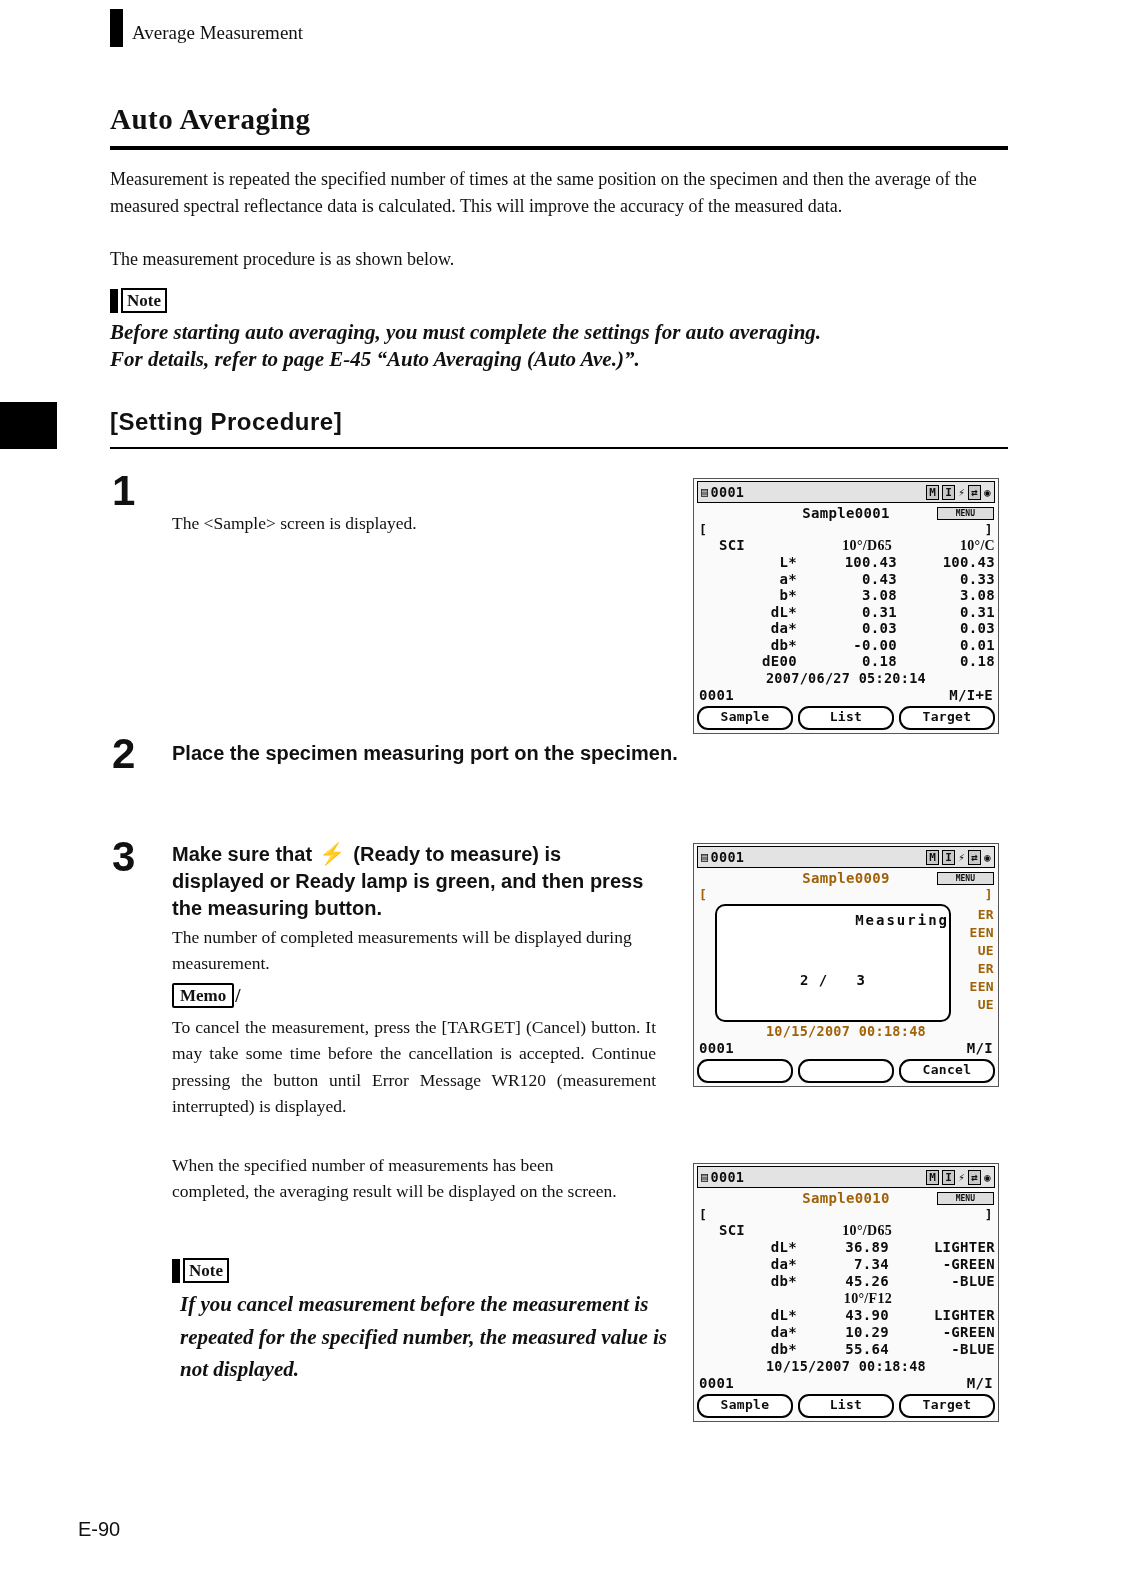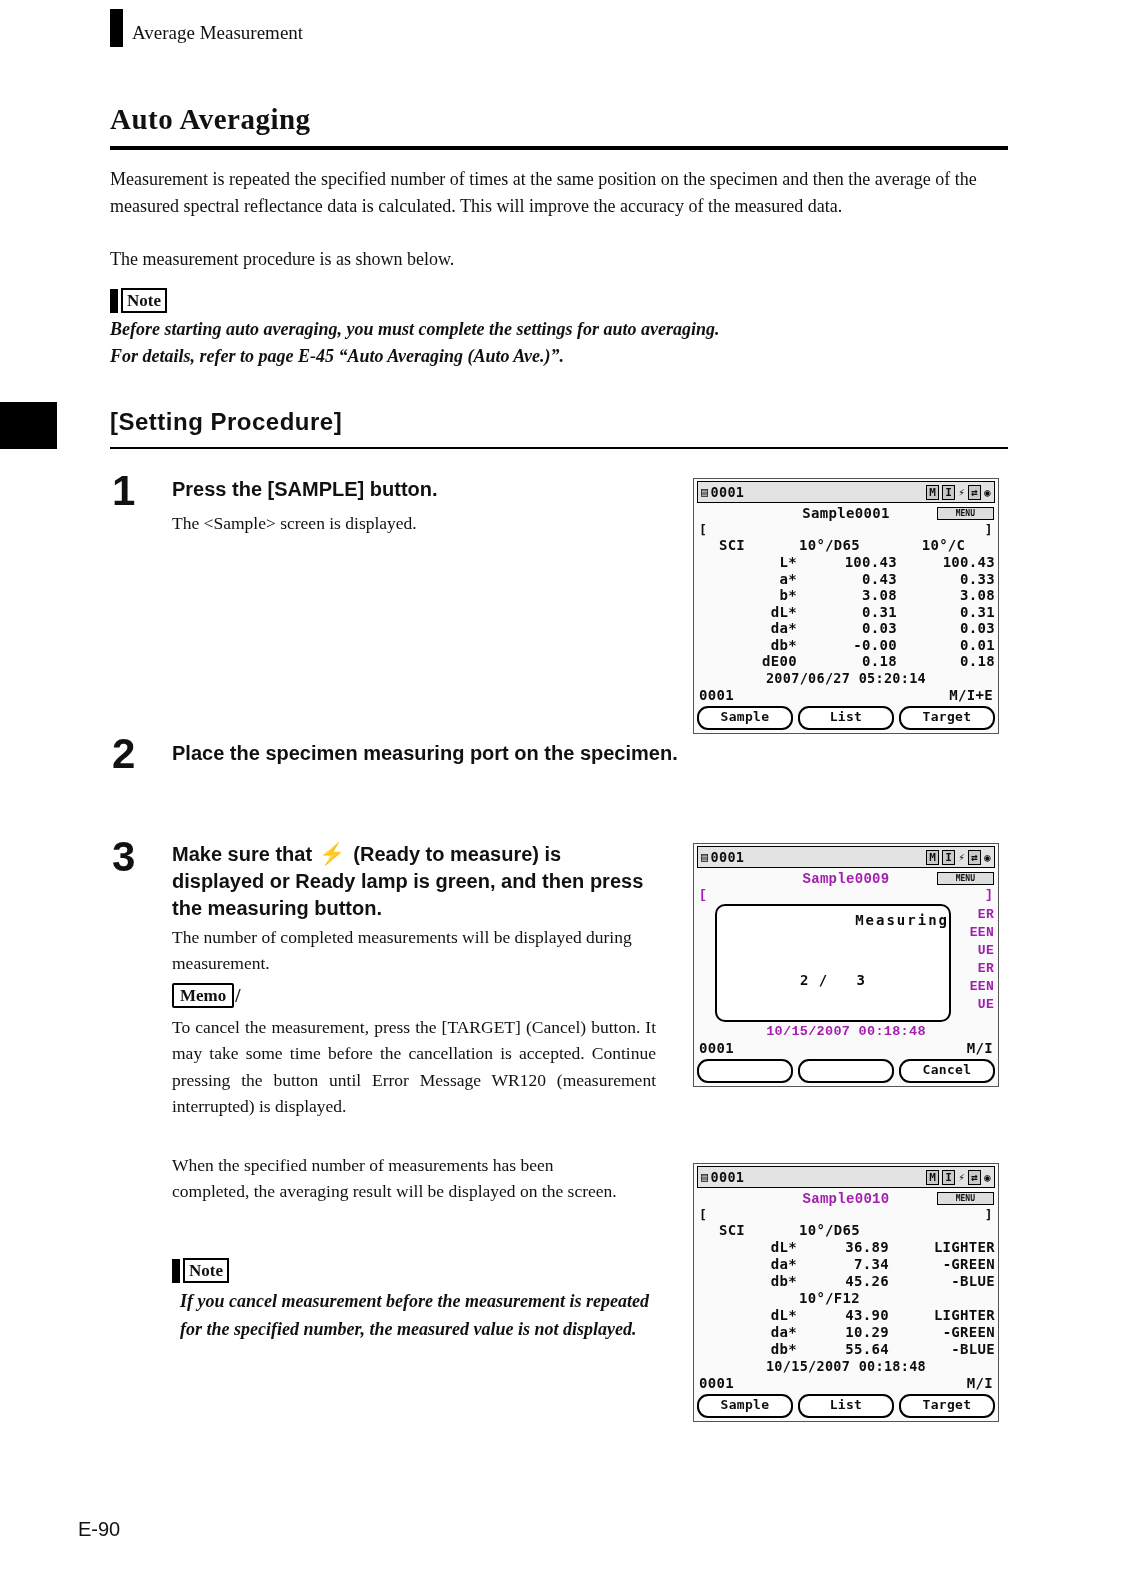--- a/index.html
+++ b/index.html
@@ -29,21 +29,21 @@
   .nb-bar { width: 8px; height: 24px; background: #000; margin-right: 3px; }
   .nb-label {
     border: 2px solid #000; font-weight: bold; font-size: 17px;
     padding: 0 4px; line-height: 21px; font-family: "Liberation Serif", serif;
   }
   .memo-label {
     border: 2px solid #000; border-radius: 2px; font-weight: bold; font-size: 17px;
     padding: 0 6px; line-height: 21px;
   }
   .memo-slash { font-weight: bold; font-size: 19px; margin-left: 1px; }
-  .note-italic { font-size: 18px; font-weight: bold; font-style: italic; line-height: 1.55; }
+  .note-italic { font-size: 21px; font-weight: bold; font-style: italic; line-height: 1.55; }
 
   
   .section-tab { background: #000; width: 57px; height: 47px; }
   .section-heading {
     font-family: "Liberation Sans", sans-serif;
     font-size: 24px; font-weight: bold; letter-spacing: 0.5px;
   }
   .section-rule { background: #000; height: 2px; }
 
   
@@ -81,34 +81,34 @@
   .icon-boxed { border: 1px solid #000; background: #c9c9c9; padding: 0 2px; }
   .lcd-titlerow { position: relative; text-align: center; height: 20px; line-height: 20px; font-size: 14px; }
   .lcd-menu {
     position: absolute; right: 1px; top: 4px;
     font-size: 8px; letter-spacing: 0; line-height: 11px;
     border: 1px solid #000; background: #ddd; padding: 0 18px;
   }
   .lcd-brackets { display: flex; justify-content: space-between; height: 14px; line-height: 13px; font-size: 13px; padding: 0 2px; }
   .lcd-cond { display: grid; grid-template-columns: 70px 125px 1fr; height: 17px; line-height: 17px; }
   .lcd-cond .c1 { text-align: center; }
-  .lcd-cond .c2, .lcd-cond .c3 { text-align: center; }
+  .lcd-cond .c2, .lcd-cond .c3 { text-align: right; font-family: Liberation Serif, serif; }
   .lcd-row { display: grid; grid-template-columns: 100px 100px 1fr; height: 16.5px; line-height: 16.5px; }
   .lcd-row span { text-align: right; }
   .lcd-row3 { display: grid; grid-template-columns: 100px 92px 1fr; height: 17px; line-height: 17px; }
   .lcd-row3 span { text-align: right; }
   .lcd-dt { text-align: center; height: 17px; line-height: 17px; font-size: 13.5px; }
   .lcd-idrow { display: flex; justify-content: space-between; height: 17px; line-height: 17px; padding: 0 2px; }
   .lcd-btns { display: flex; gap: 5px; padding: 2px 0 0 0; }
   .lcd-btn {
     flex: 1; border: 2px solid #000; border-radius: 11px;
     text-align: center; height: 20px; line-height: 18px;
     font-size: 13px; background: #fff;
   }
-  .dim { color: #a21caf; font-family: Liberation Mono, monospace; }
+  .dim { color: #a16207; }
   .lcd2-body { position: relative; height: 138px; }
   .lcd-dialog {
     position: absolute; left: 18px; top: 2px; width: 232px; height: 114px;
     background: #fff; border: 2.5px solid #000; border-radius: 10px;
     z-index: 2; text-align: center;
   }
   .dlg-title { margin-top: 6px; font-size: 14px; letter-spacing: 2px; text-align: right; }
   .dlg-progress { margin-top: 44px; font-size: 14px; white-space: pre; letter-spacing: 1px; }
   .lcd-fragments { position: absolute; right: 1px; top: 4px; text-align: right; z-index: 1; }
   .lcd-fragments div { height: 18px; line-height: 18px; font-size: 13px; }
@@ -133,21 +133,20 @@
     <span class="nb-label">Note</span>
   </div>
   <div class="abs note-italic" style="left:110px; top:316px; width:900px;">Before starting auto averaging, you must complete the settings for auto averaging.</div>
   <div class="abs note-italic" style="left:110px; top:343px; width:900px;">For details, refer to page E-45 “Auto Averaging (Auto Ave.)”.</div>
 
   <div class="abs section-tab" style="left:0; top:402px;"></div>
   <div class="abs section-heading" style="left:110px; top:408px;">[Setting Procedure]</div>
   <div class="abs section-rule" style="left:110px; top:447px; width:898px;"></div>
 
   <div class="abs step-number" style="left:112px; top:470px;">1</div>
-  <div class="abs step-title" style="left:172px; top:476px; width:480px;">Press the [SAMPLE] button.</div>
   <div class="abs step-sub" style="left:172px; top:510px; width:480px;">The &lt;Sample&gt; screen is displayed.</div>
 
   <div class="lcd" style="left:693px; top:478px;">
     <div class="lcd-statusbar">
       <span class="lcd-id">
         <span class="lcd-doc-icon">▤</span>
         <span>0001</span>
       </span>
       <span class="lcd-status-icons">
         <span class="icon-boxed">M</span>

